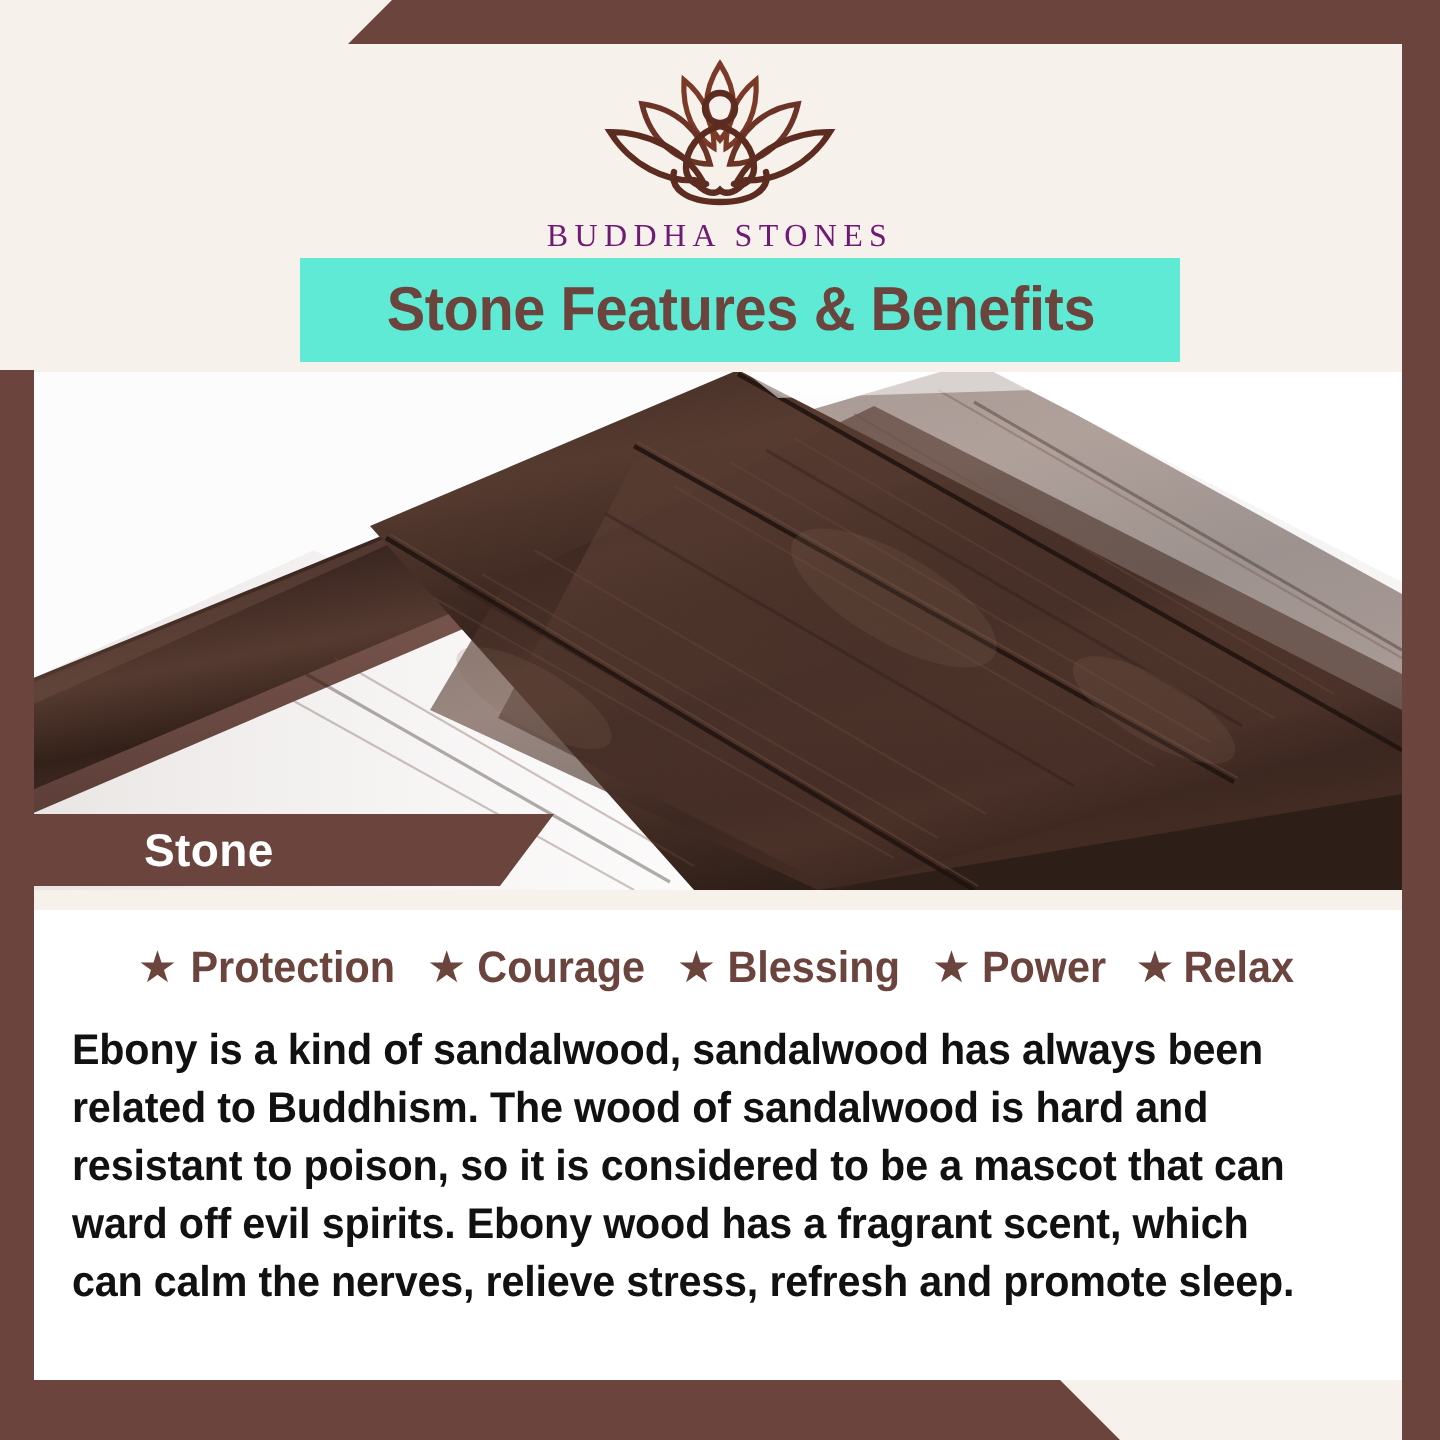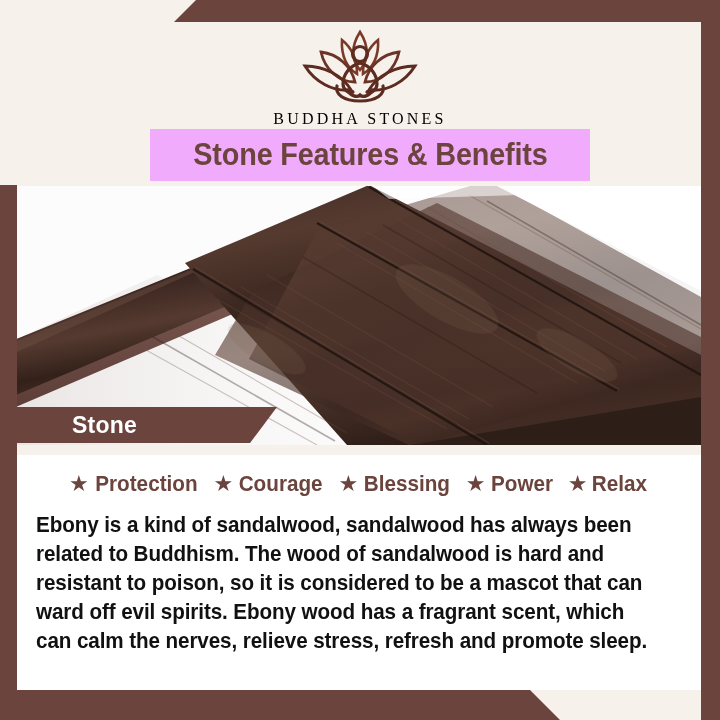--- a/index.html
+++ b/index.html
@@ -81,32 +81,32 @@
   }
   .logo-mark {
     display: block;
     margin: 0 auto;
   }
   .brand-name {
     margin-top: 2px;
     font-family: "Liberation Serif", serif;
     font-size: 16px;
     letter-spacing: 3.2px;
-    color: #000000;
+    color: #701a75;
     text-align: center;
   }
 
   
   .title-band {
     position: absolute;
     top: 129px;
     left: 150px;
     width: 440px;
     height: 52px;
-    background: #f0abfc;
+    background: #5eead4;
     z-index: 3;
     display: flex;
     align-items: center;
     justify-content: center;
   }
   .title-text {
     font-family: "Liberation Sans Narrow", "Liberation Sans", sans-serif;
     font-size: 31px;
     font-weight: bold;
     color: #6b443d;

